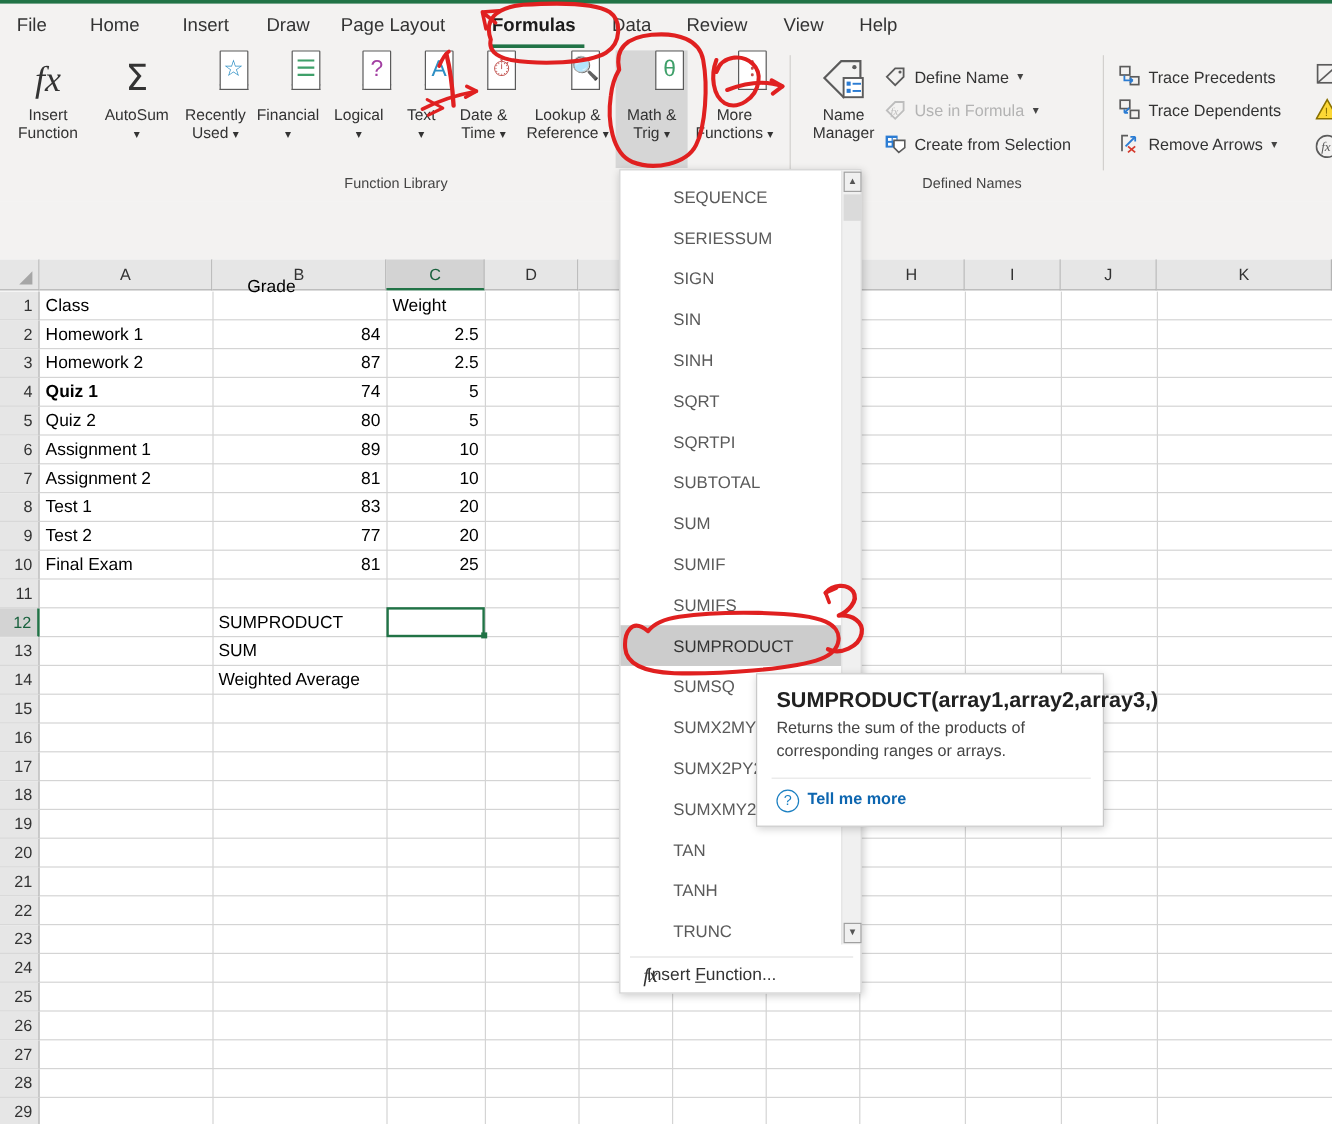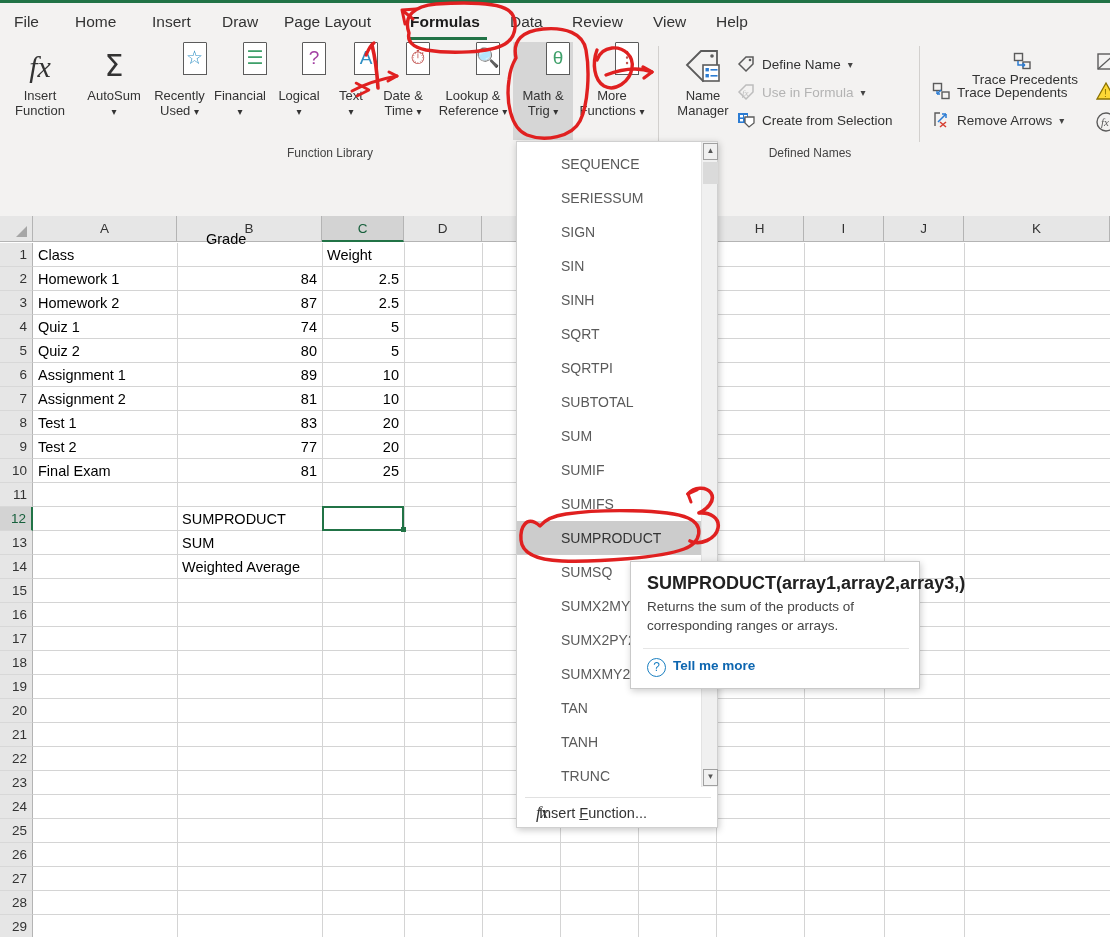--- a/index.html
+++ b/index.html
@@ -276,21 +276,21 @@
       <div class="smallcmd" style="left: 737px; top: 68px;">
         <span class="ic"><svg width="19" height="19" viewBox="0 0 19 19">
             <rect x="1" y="3" width="10" height="10" fill="#2b7cd3"></rect>
             <rect x="3" y="5" width="3" height="2.4" fill="#fff"></rect>
             <rect x="7" y="5" width="3" height="2.4" fill="#fff"></rect>
             <rect x="3" y="9" width="3" height="2.4" fill="#fff"></rect>
             <path d="M8 7 L17 7 L17 13 L12 17 L8 13 Z" fill="#fff" stroke="#5b5b5b" stroke-width="1.3"></path>
           </svg></span>
         <span>Create from Selection</span>
       </div>
-      <div class="smallcmd" style="left: 972px; top: 12px; flex-direction: column;">
+      <div class="smallcmd" style="left: 932px; top: 12px;">
         <span class="ic"><svg width="19" height="19" viewBox="0 0 19 19">
             <rect x="1.5" y="1.5" width="8" height="7" fill="none" stroke="#5b5b5b" stroke-width="1.4"></rect>
             <rect x="10" y="10" width="7" height="6.5" fill="none" stroke="#5b5b5b" stroke-width="1.4"></rect>
             <path d="M5 9 L5 13 L12 13" fill="none" stroke="#2b7cd3" stroke-width="1.5"></path>
             <path d="M12 13 L9.5 11 M12 13 L9.5 15" stroke="#2b7cd3" stroke-width="1.4" fill="none"></path>
           </svg></span>
         <span>Trace Precedents</span>
       </div>
       <div class="smallcmd" style="left: 932px; top: 40px;">
         <span class="ic"><svg width="19" height="19" viewBox="0 0 19 19">
@@ -416,21 +416,21 @@
     <div class="gline-v" style="left: 964px; top: 27px; height: 696px;"></div>
     <div class="cell" style="left: 34px; width: 142px; top: 27px;">Class</div>
     <div class="cell" style="left: 178px; width: 143px; top: 11px; margin-left: 24px;">Grade</div>
     <div class="cell" style="left: 323px; width: 80px; top: 27px;">Weight</div>
     <div class="cell" style="left: 34px; width: 142px; top: 51px;">Homework 1</div>
     <div class="cell num" style="left: 178px; width: 143px; top: 51px;">84</div>
     <div class="cell num" style="left: 323px; width: 80px; top: 51px;">2.5</div>
     <div class="cell" style="left: 34px; width: 142px; top: 75px;">Homework  2</div>
     <div class="cell num" style="left: 178px; width: 143px; top: 75px;">87</div>
     <div class="cell num" style="left: 323px; width: 80px; top: 75px;">2.5</div>
-    <div class="cell" style="left: 34px; width: 142px; top: 99px;">Quiz 1</div>
+    <div class="cell" style="left: 34px; width: 142px; top: 99px; font-weight: bold;">Quiz 1</div>
     <div class="cell num" style="left: 178px; width: 143px; top: 99px;">74</div>
     <div class="cell num" style="left: 323px; width: 80px; top: 99px;">5</div>
     <div class="cell" style="left: 34px; width: 142px; top: 123px;">Quiz 2</div>
     <div class="cell num" style="left: 178px; width: 143px; top: 123px;">80</div>
     <div class="cell num" style="left: 323px; width: 80px; top: 123px;">5</div>
     <div class="cell" style="left: 34px; width: 142px; top: 147px;">Assignment 1</div>
     <div class="cell num" style="left: 178px; width: 143px; top: 147px;">89</div>
     <div class="cell num" style="left: 323px; width: 80px; top: 147px;">10</div>
     <div class="cell" style="left: 34px; width: 142px; top: 171px;">Assignment 2</div>
     <div class="cell num" style="left: 178px; width: 143px; top: 171px;">81</div>

